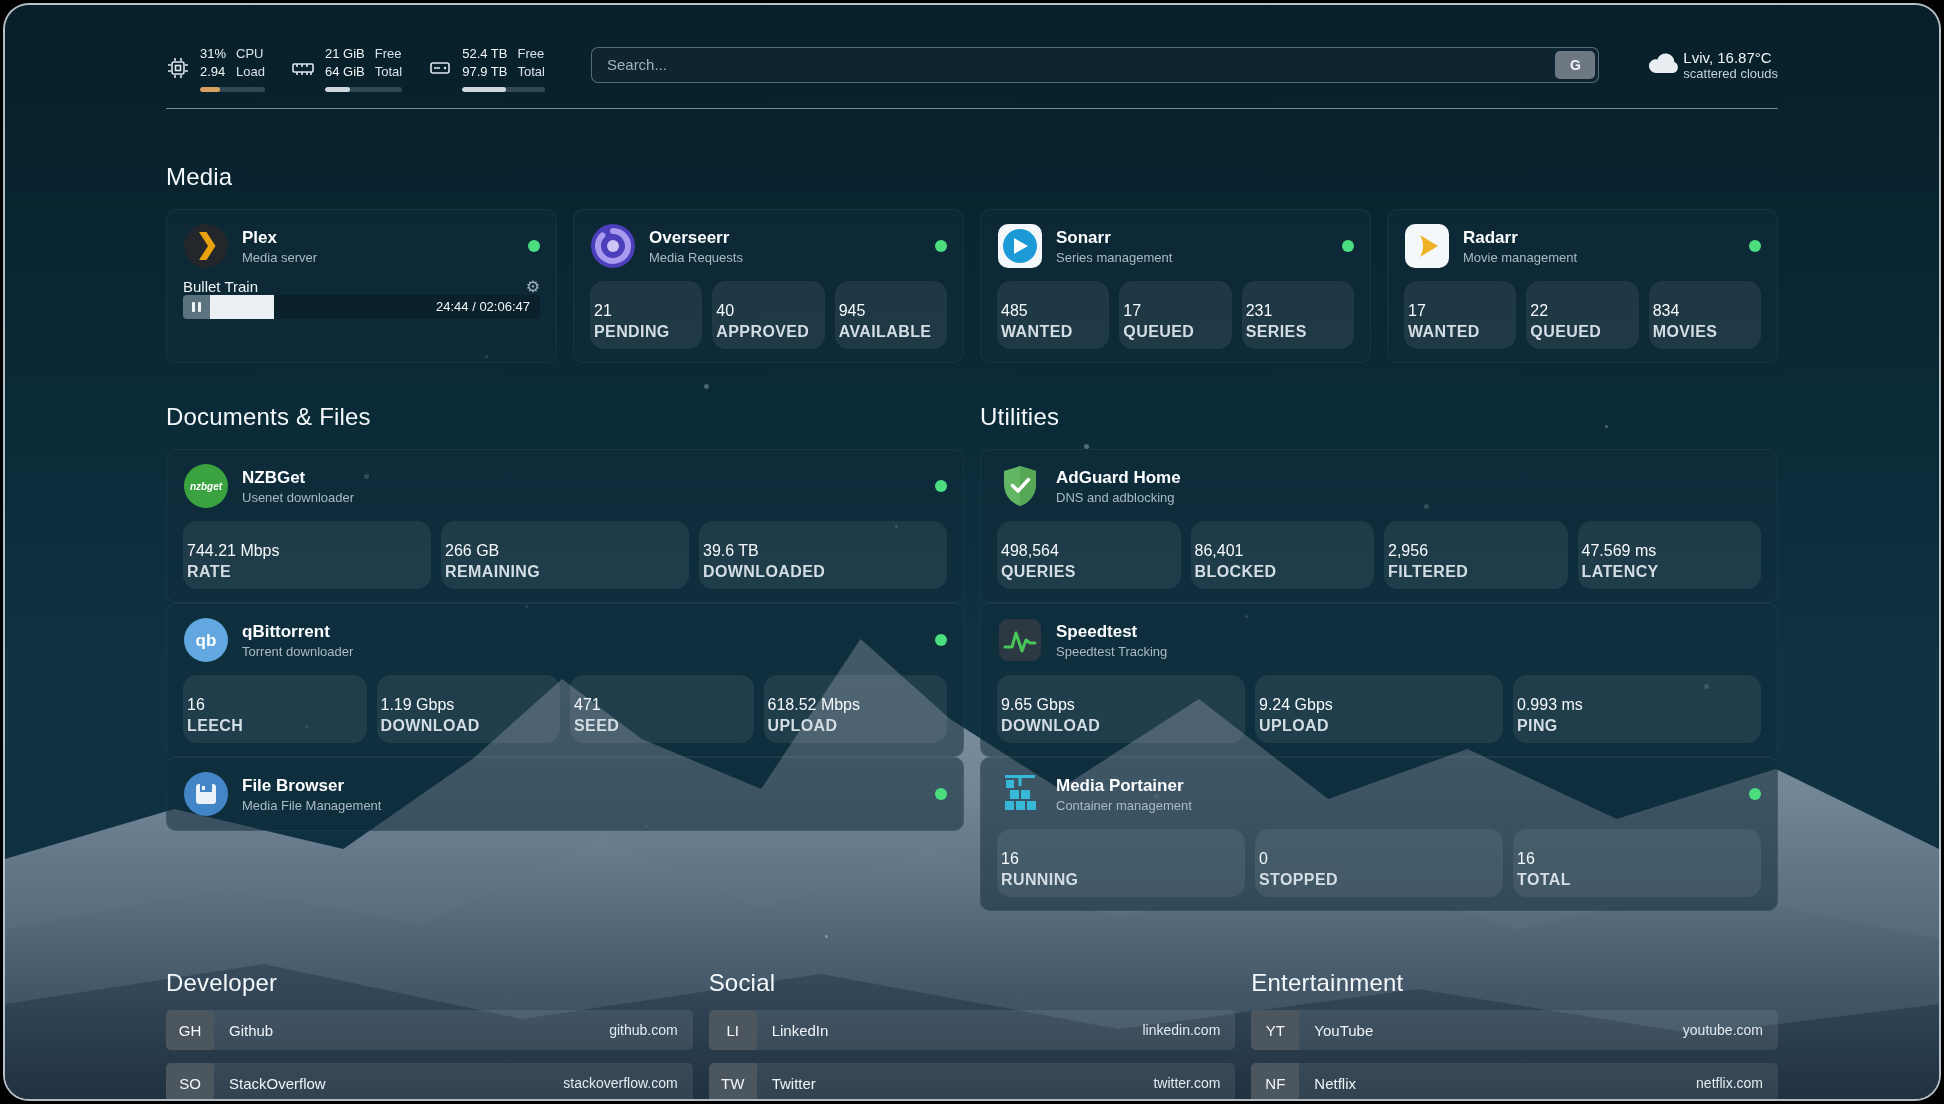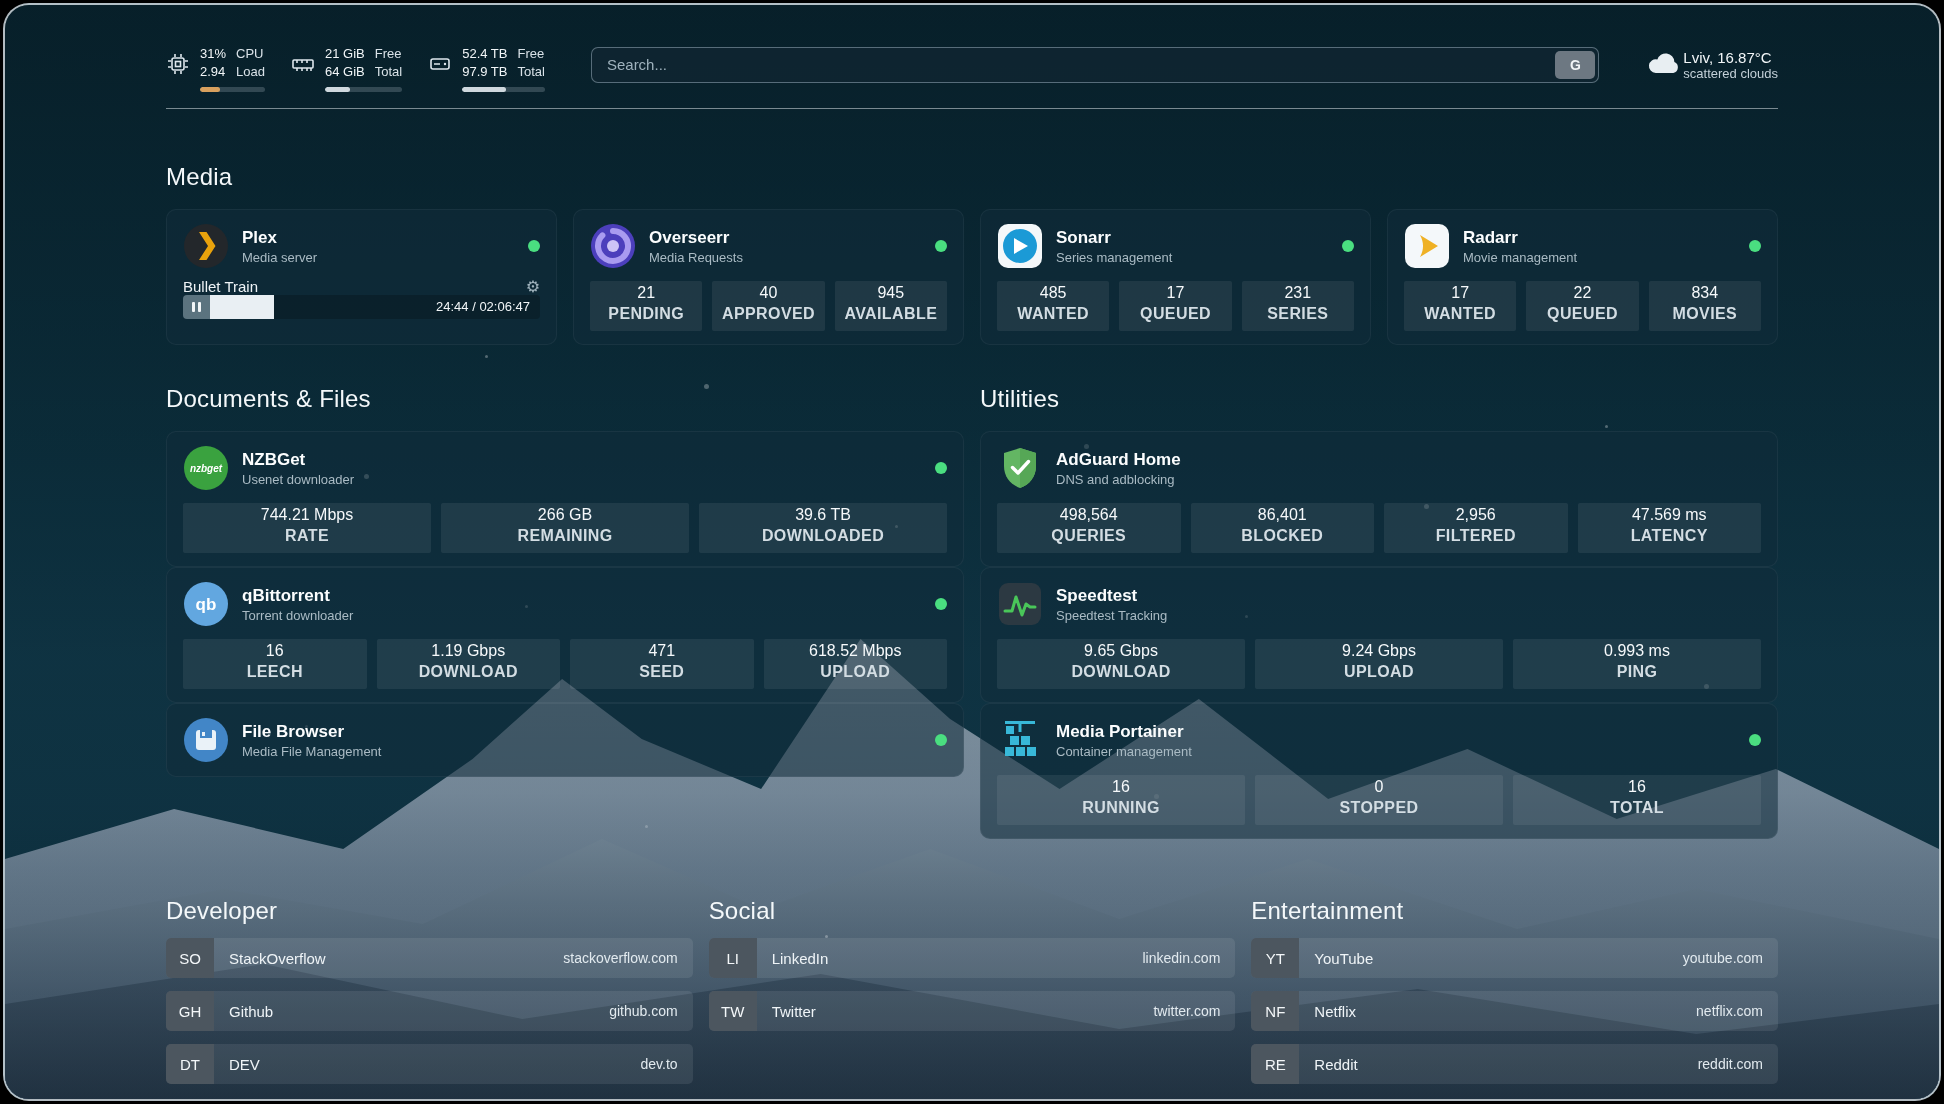--- a/index.html
+++ b/index.html
@@ -15,21 +15,21 @@
     700px 380px 0 1px rgba(255,255,255,.28),890px 520px 0 0 rgba(255,255,255,.32),
     1080px 440px 0 1px rgba(255,255,255,.3),1240px 610px 0 0 rgba(255,255,255,.28),
     1420px 500px 0 1px rgba(255,255,255,.33),1600px 420px 0 0 rgba(255,255,255,.3),
     300px 720px 0 0 rgba(255,255,255,.25),1700px 680px 0 1px rgba(255,255,255,.3),
     640px 820px 0 0 rgba(255,255,255,.22),1150px 790px 0 1px rgba(255,255,255,.25),
     820px 930px 0 0 rgba(255,255,255,.3),480px 350px 0 0 rgba(255,255,255,.3)}
   .content{position:relative;z-index:5;width:1612px;margin:0 auto;padding-top:40px}
 
   
   .topbar{display:flex;align-items:center}
-  .monitor{display:flex;align-items:center;gap:10px;position:relative;padding-bottom:12px;margin-right:26px}
+  .monitor{display:flex;align-items:flex-end;gap:10px;position:relative;padding-bottom:12px;margin-right:26px}
   .mon-icon{margin-top:3px;display:flex}
   .mon-col{display:flex;flex-direction:column;font-size:13px;line-height:1.35}
   .mon-col.values{color:#f2f6f8}
   .mon-col.labels{color:#d9e2e8}
   .mon-bar{position:absolute;left:34px;right:0;bottom:0;height:5px;border-radius:3px;background:rgba(200,215,225,0.22);overflow:hidden}
   .mon-bar .fill{height:100%;border-radius:3px;background:#cfd8de}
   .mon-bar .fill.cpu{background:#d8a05e}
   .search-bar{flex:1;display:flex;align-items:center;height:36px;margin:0 46px 8px 20px;background:rgba(20,40,52,0.55);border:1px solid rgba(150,170,182,0.55);border-radius:7px;padding:3px}
   .search-input{flex:1;background:transparent;border:none;outline:none;color:#e8eef2;font-size:15px;padding:0 12px;font-family:inherit}
   .search-input::placeholder{color:#9fb2bd}
@@ -49,21 +49,21 @@
 
   
   .card{background:rgba(16,44,58,0.55);border:1px solid rgba(255,255,255,0.05);border-radius:10px;padding:13px 16px;position:relative;cursor:pointer}
   .card-head{display:flex;align-items:center;gap:13px}
   .app-icon{width:46px;height:46px;flex:none;display:flex;align-items:center;justify-content:center}
   .app-meta{display:flex;flex-direction:column}
   .app-name{font-size:17px;font-weight:600;color:#fbfdfe;line-height:1.25}
   .app-desc{font-size:13px;color:#aabbc4;margin-top:2px}
   .status-dot{width:12px;height:12px;border-radius:50%;background:#4ade80;margin-left:auto;flex:none}
   .stats{display:flex;gap:10px;margin-top:12px}
-  .stat{flex:1;background:rgba(255,255,255,0.075);border-radius:2px;text-align:center;padding:3px 4px 8px}
+  .stat{flex:1;background:rgba(255,255,255,0.075);border-radius:14px;text-align:left;padding:21px 4px 8px}
   .stat-v{font-size:16px;color:#f6f9fb}
   .stat-l{font-size:16px;font-weight:700;color:#d3dde3;margin-top:3px;letter-spacing:.4px}
 
   
   .np{margin-top:9px}
   .np-title-row{display:flex;align-items:center;font-size:15px;color:#eef3f6}
   .gear{margin-left:auto;color:#9fb2bc;font-size:16px;line-height:1;cursor:pointer}
   .player{display:flex;align-items:center;height:24px}
   .pause-btn{width:27px;height:24px;background:rgba(170,190,200,0.5);border-radius:4px 0 0 4px;display:flex;align-items:center;justify-content:center;gap:3px;flex:none;cursor:pointer}
   .pause-btn i{display:block;width:3px;height:10px;background:#f2f6f8;border-radius:1px}
@@ -520,30 +520,30 @@
 
         </div>
       </section>
     </div>
 
     <div class="bm-grid">
 
       <section>
         <h2 class="section-title">Developer</h2>
         <a class="bm">
+          <span class="bm-abbr">GH</span>
+          <span class="bm-name">Github</span>
+          <span class="bm-url">github.com</span>
+        </a>
+        <a class="bm">
           <span class="bm-abbr">SO</span>
           <span class="bm-name">StackOverflow</span>
           <span class="bm-url">stackoverflow.com</span>
         </a>
         <a class="bm">
-          <span class="bm-abbr">GH</span>
-          <span class="bm-name">Github</span>
-          <span class="bm-url">github.com</span>
-        </a>
-        <a class="bm">
           <span class="bm-abbr">DT</span>
           <span class="bm-name">DEV</span>
           <span class="bm-url">dev.to</span>
         </a>
       </section>
 
       <section>
         <h2 class="section-title">Social</h2>
         <a class="bm">
           <span class="bm-abbr">LI</span>

